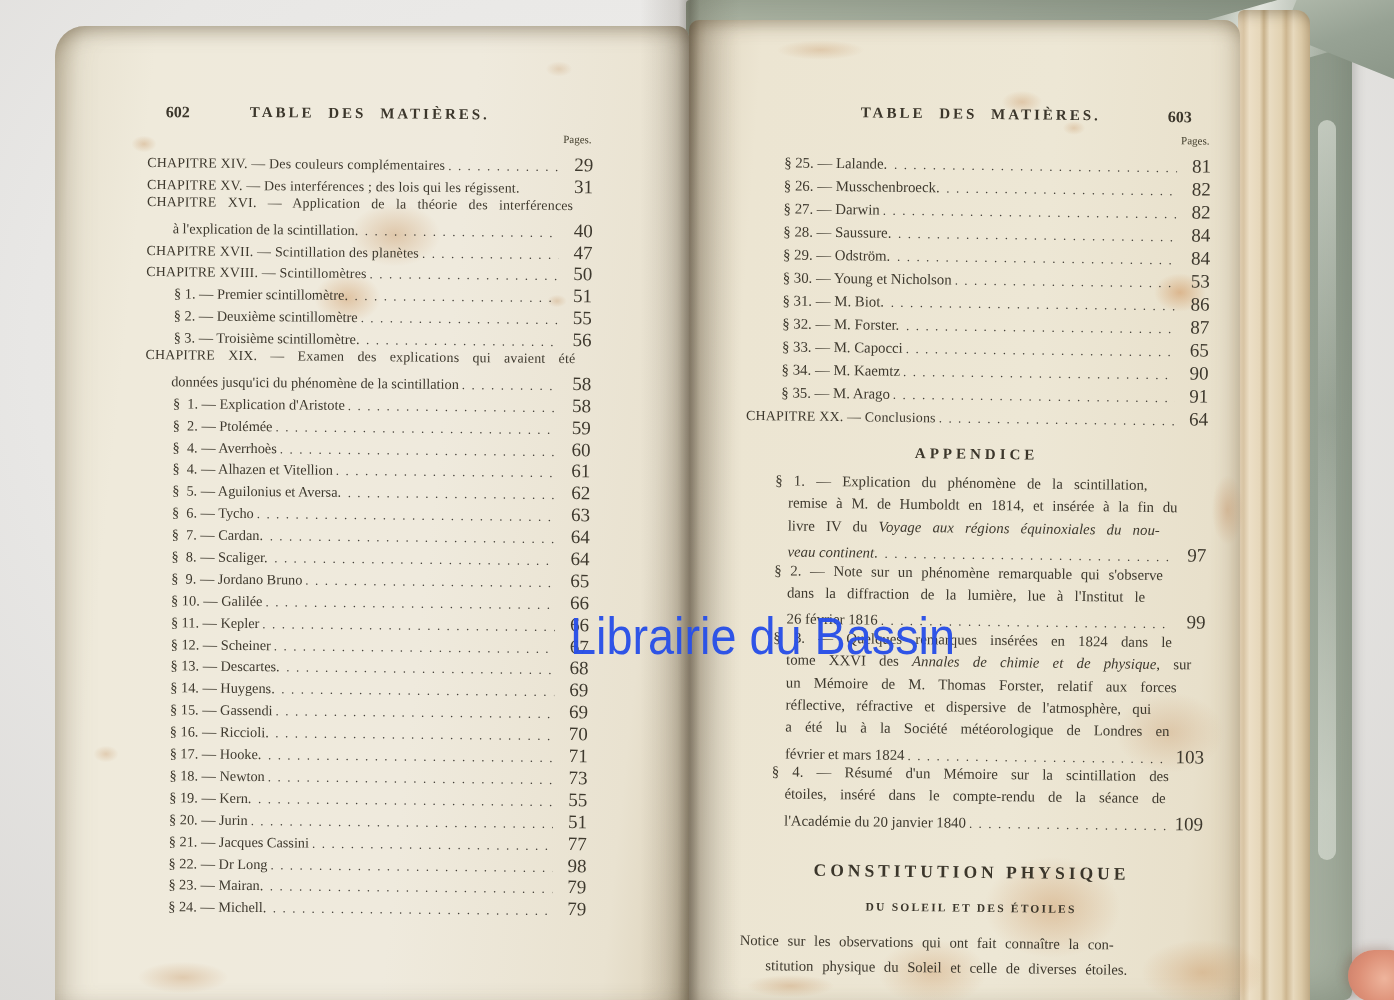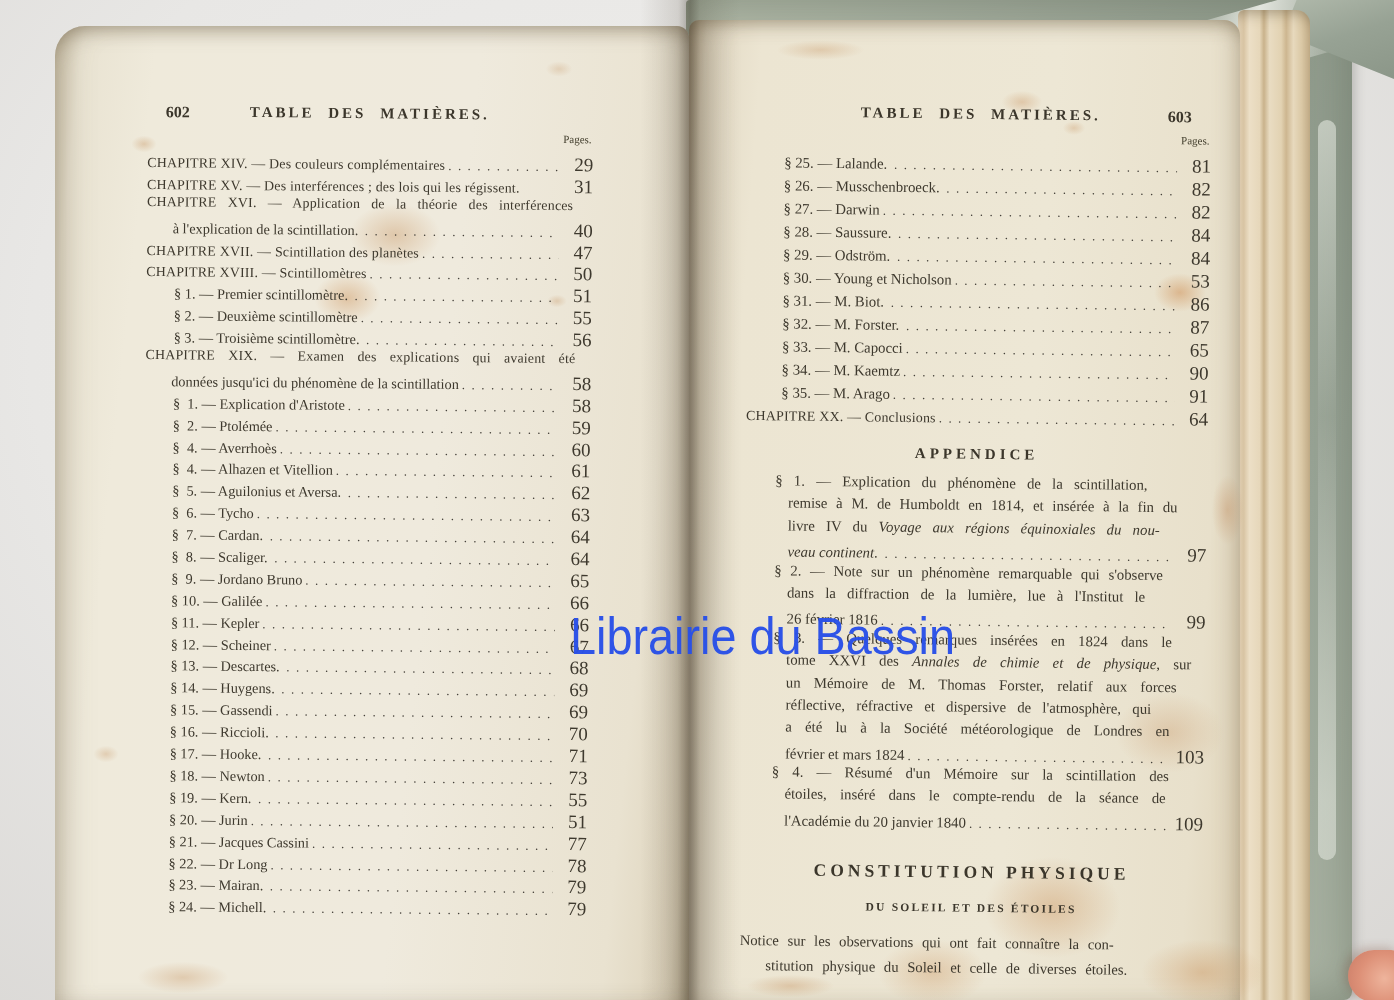--- a/index.html
+++ b/index.html
@@ -263,21 +263,21 @@
         <span class="pgn">51</span>
       </div>
       <div class="line sec">
         <span class="txt">§ 21. — Jacques Cassini</span>
         <span class="leader"></span>
         <span class="pgn">77</span>
       </div>
       <div class="line sec">
         <span class="txt">§ 22. — Dr Long</span>
         <span class="leader"></span>
-        <span class="pgn">78</span>
+        <span class="pgn">98</span>
       </div>
       <div class="line sec">
         <span class="txt">§ 23. — Mairan. </span>
         <span class="leader"></span>
         <span class="pgn">79</span>
       </div>
       <div class="line sec">
         <span class="txt">§ 24. — Michell. </span>
         <span class="leader"></span>
         <span class="pgn">79</span>

